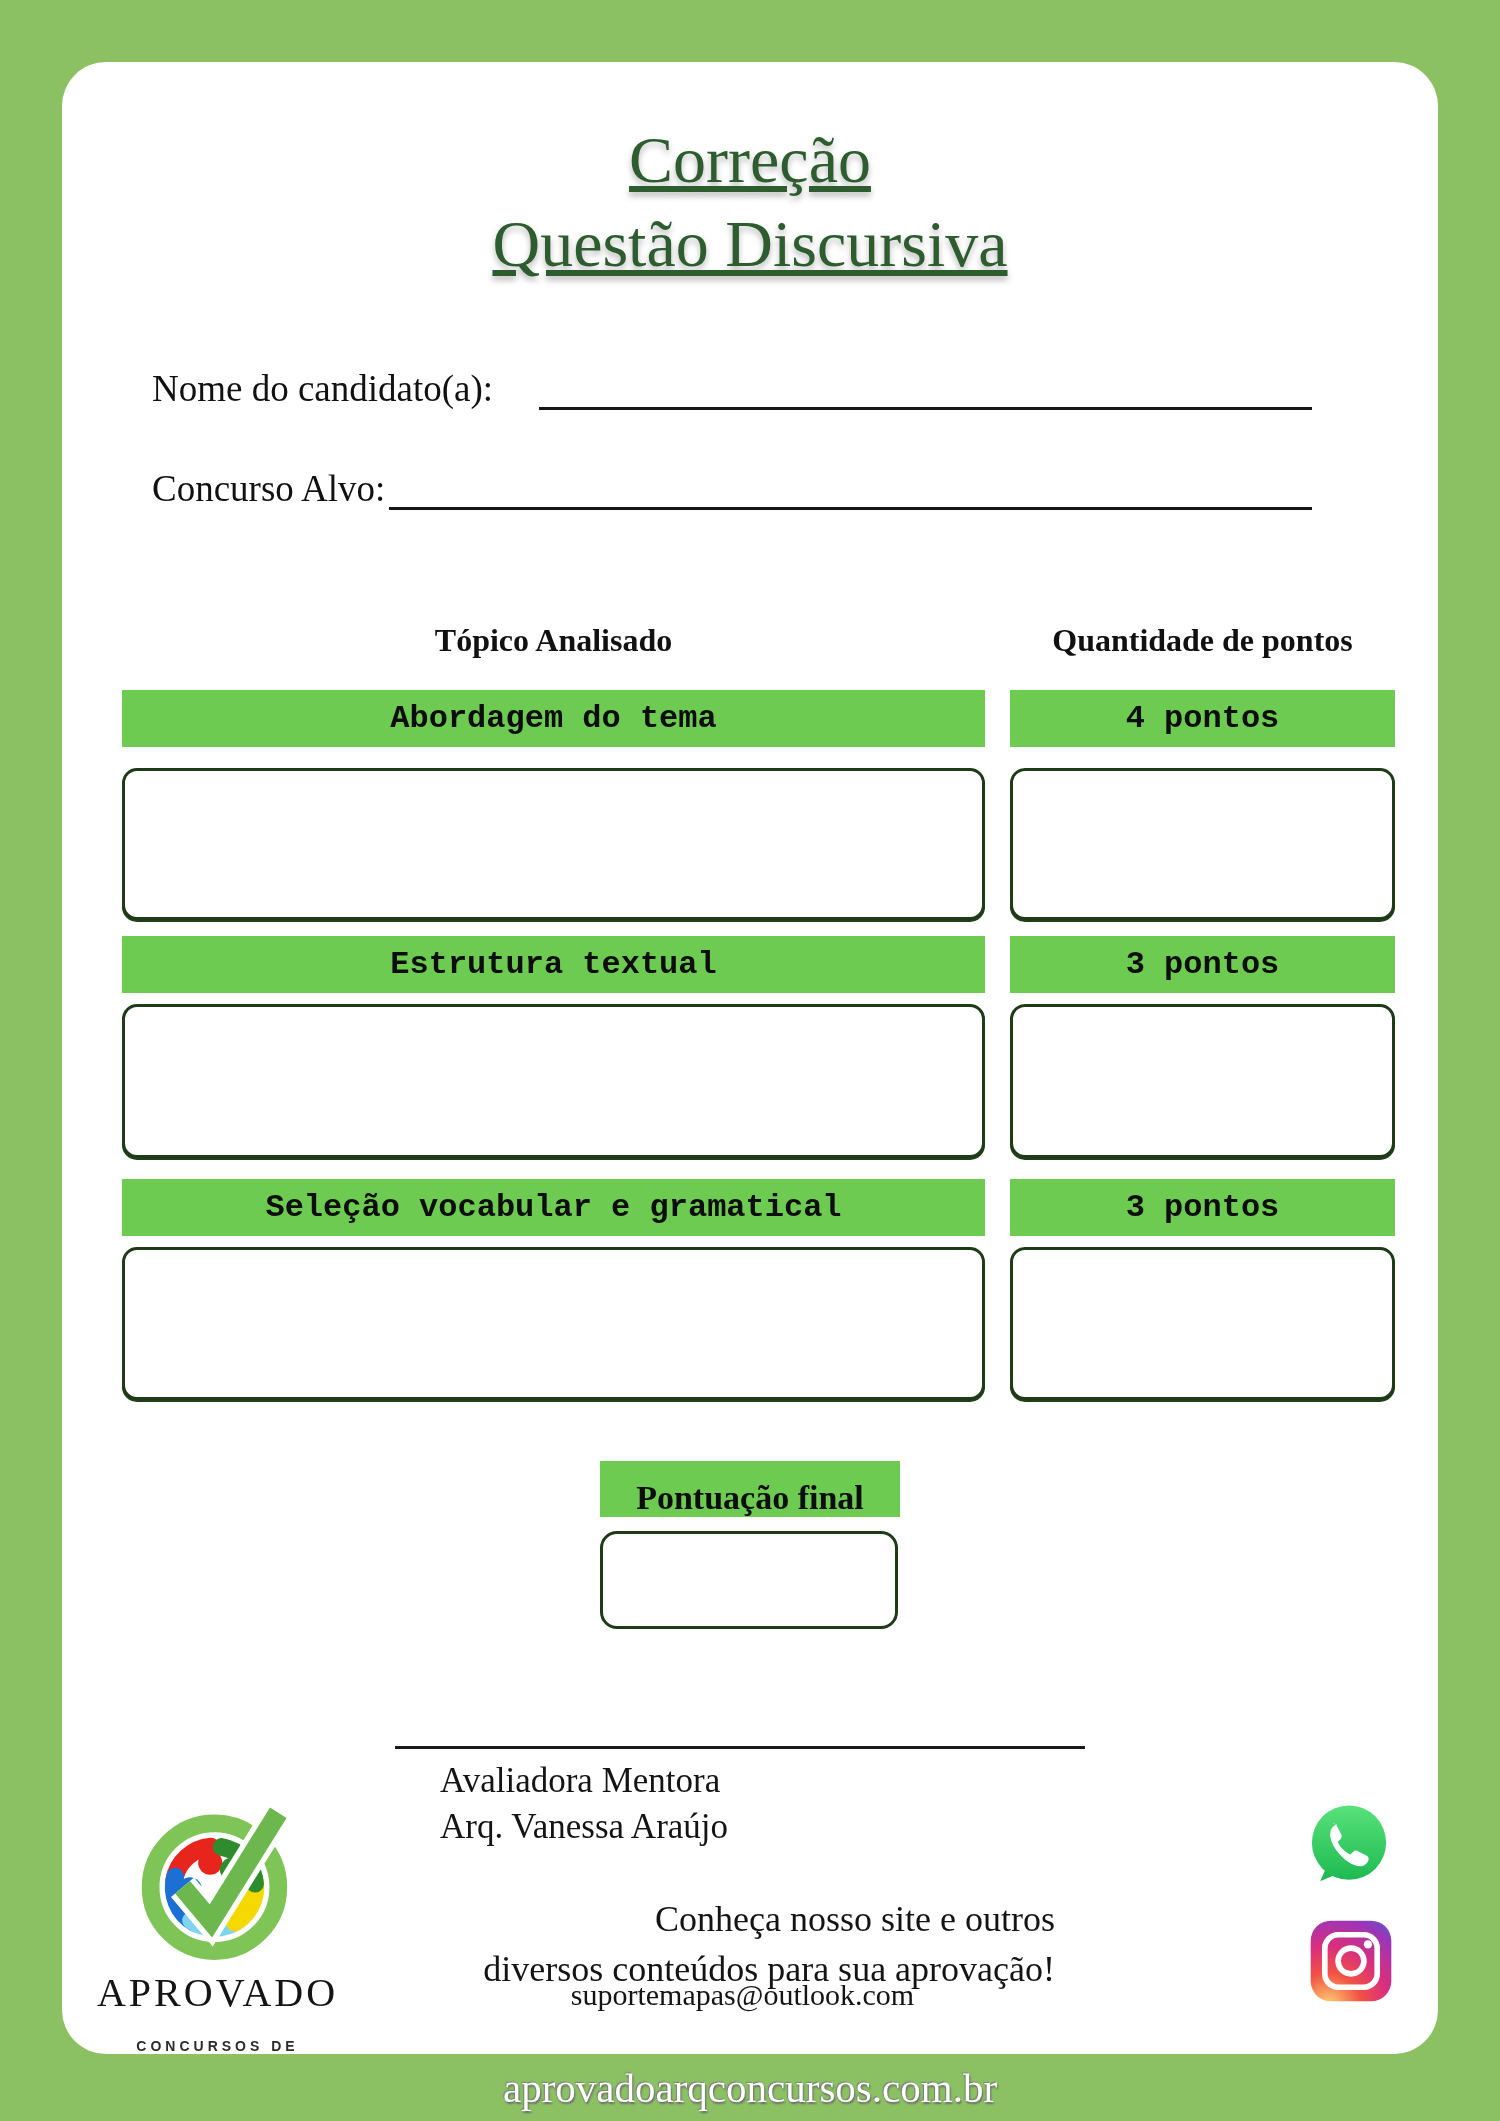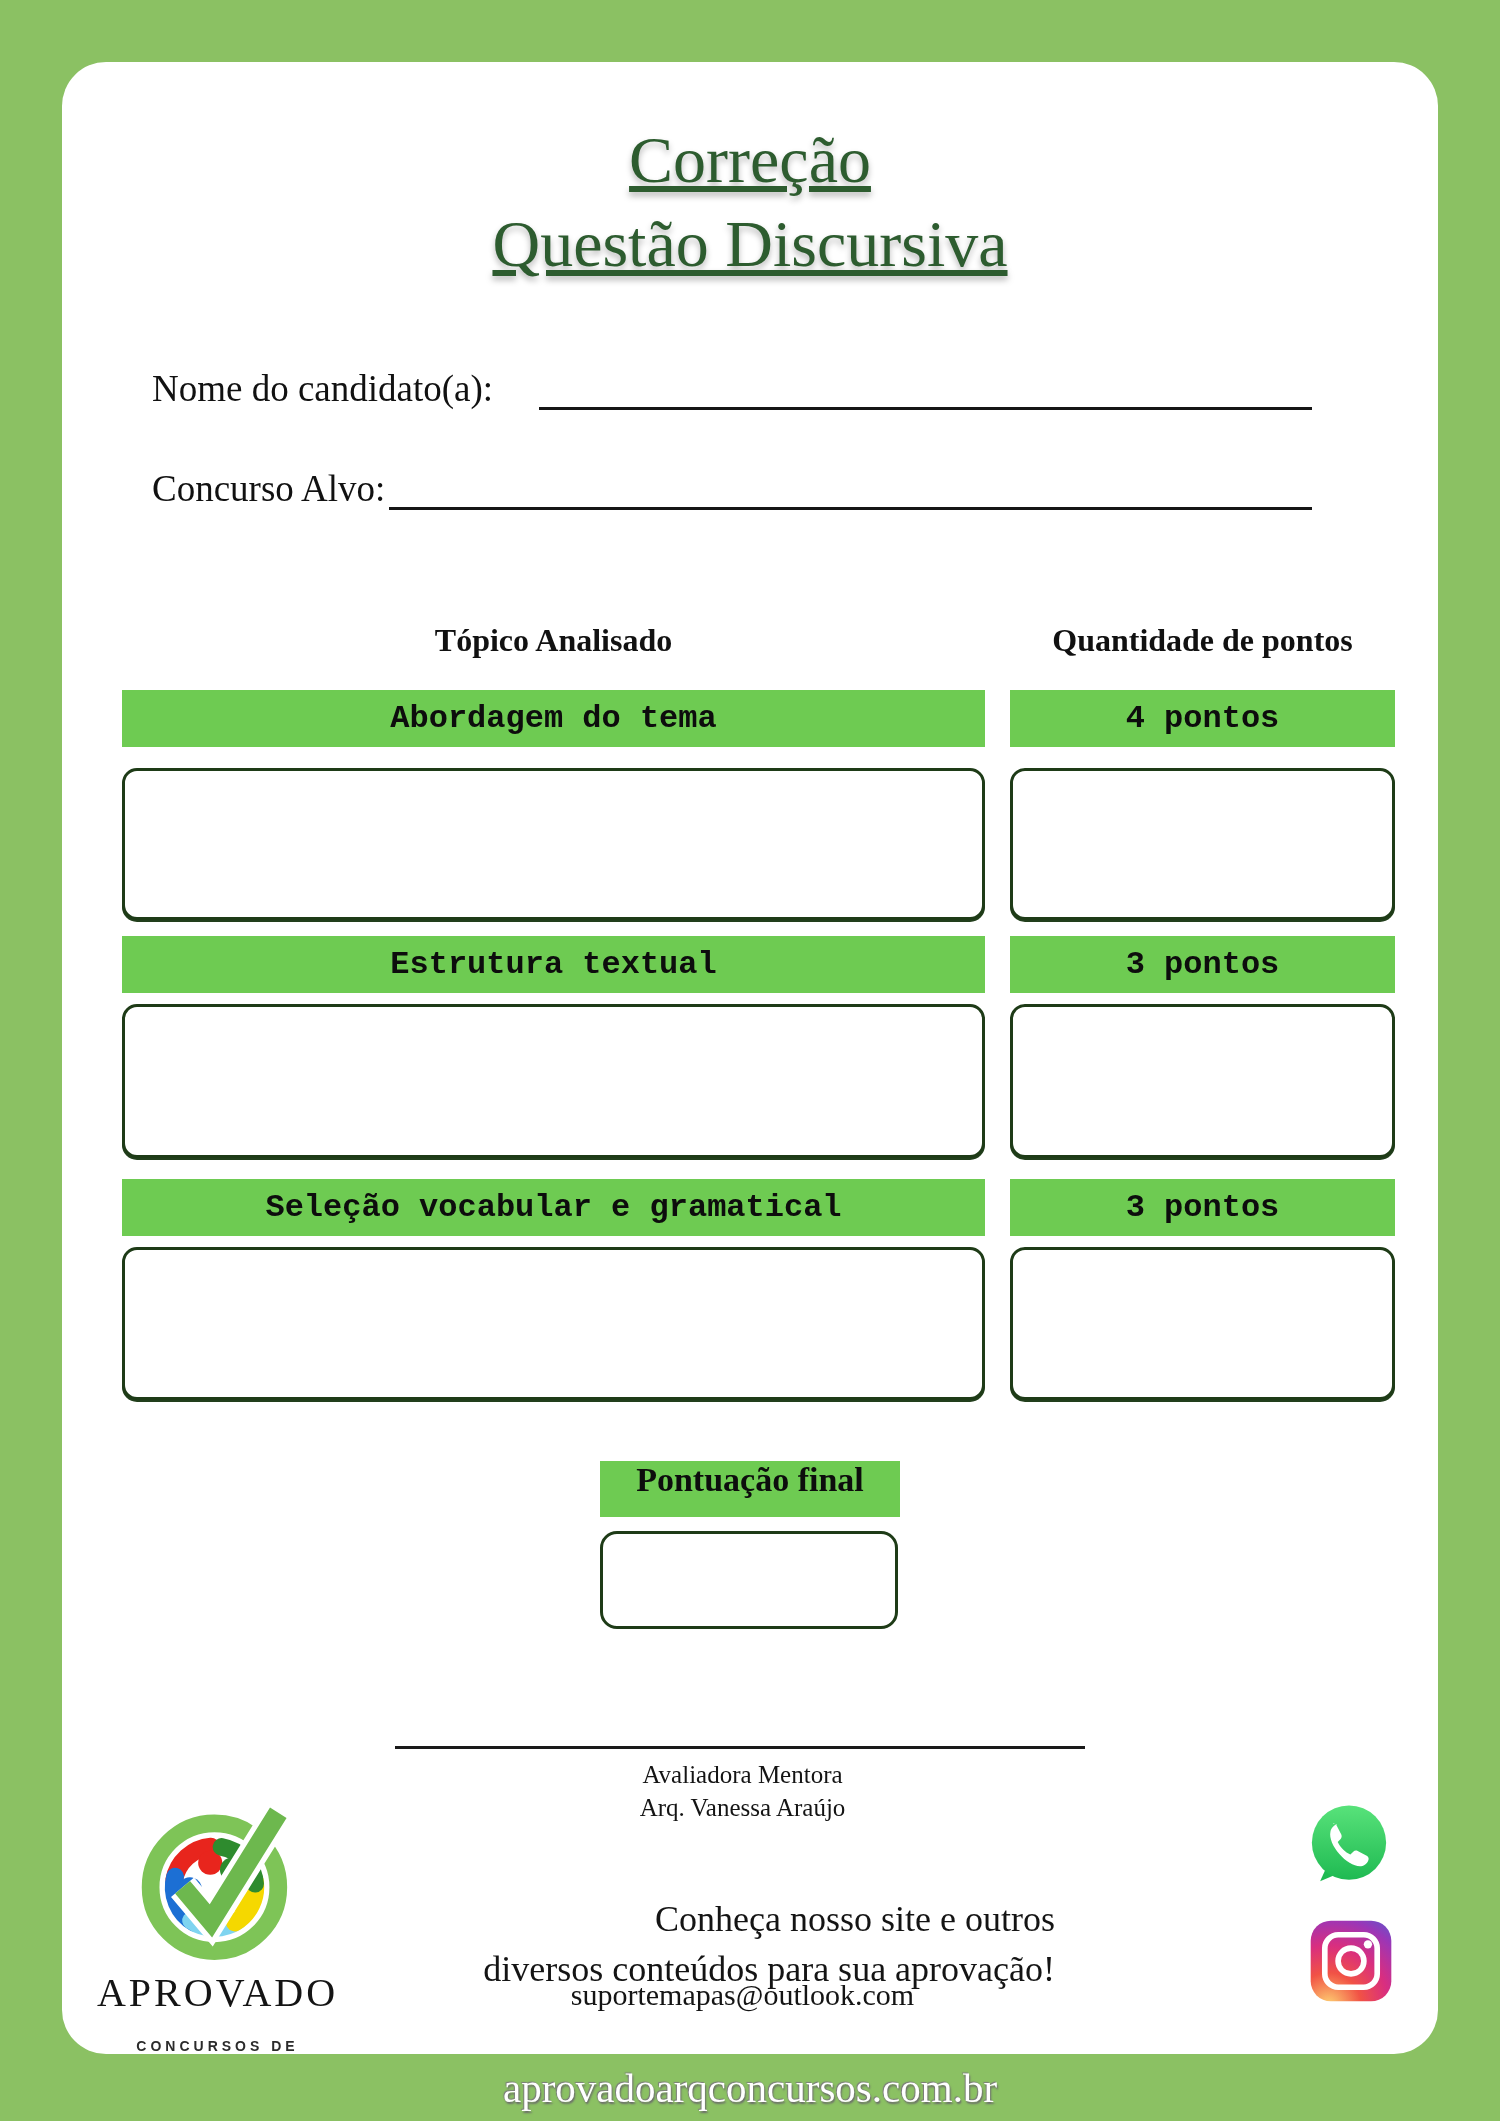--- a/index.html
+++ b/index.html
@@ -30,27 +30,27 @@
   
   .wbox{position:absolute;background:#fff;border:3px solid #1e3b17;border-radius:15px;
         box-shadow:0 2px 0 #223f1c;}
   .wbox.left{left:122px;width:857px;}
   .wbox.right{left:1010px;width:379px;}
   .wbox.b1{top:768px;height:146px;}
   .wbox.b2{top:1004px;height:148px;}
   .wbox.b3{top:1247px;height:147px;}
   
   .finalbar{position:absolute;left:600px;top:1461px;width:300px;height:56px;background:#6ecb52;
-            display:flex;align-items:flex-start;justify-content:center;font-size:34px;font-weight:bold;color:#0d0d0d;}
+            display:flex;align-items:flex-end;justify-content:center;font-size:34px;font-weight:bold;color:#0d0d0d;}
   .finalbox{position:absolute;left:600px;top:1531px;width:292px;height:92px;background:#fff;
             border:3px solid #1e3b17;border-radius:17px;}
   
   .sigline{position:absolute;left:395px;top:1746px;width:690px;border-top:3px solid #1a1a1a;}
-  .signames{position:absolute;left:440px;top:1758px;width:605px;text-align:center;
-            font-size:25px;color:#141414;line-height:1.32;}
+  .signames{position:absolute;left:440px;top:1758px;width:605px;
+            font-size:35px;color:#141414;line-height:1.32;}
   
   .promo{position:absolute;left:430px;top:1895px;width:625px;text-align:right;
          font-size:36px;color:#141414;line-height:1.38;}
   .email{position:absolute;left:430px;top:1978px;width:625px;text-align:center;
          font-size:30px;color:#141414;}
   
   .logo{position:absolute;left:85px;top:1795px;width:265px;text-align:center;}
   .logo svg{display:block;margin:0 auto;}
   .logo-title{font-size:40px;letter-spacing:3px;color:#141414;margin-top:2px;}
   .logo-sub{font-family:"Liberation Sans", sans-serif;font-size:14px;letter-spacing:4px;

